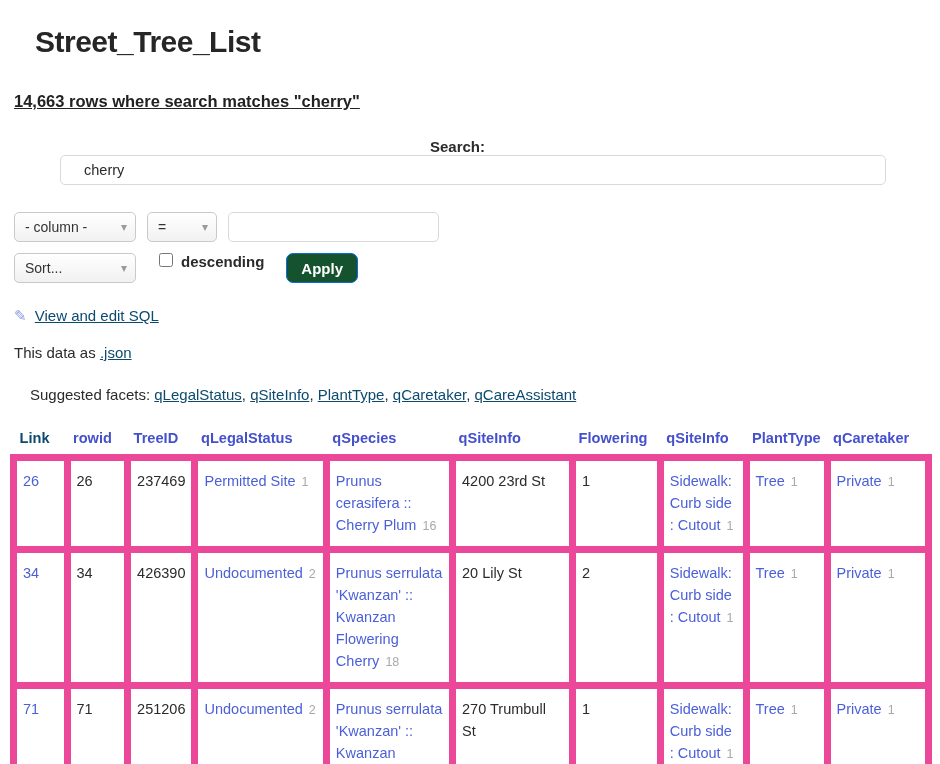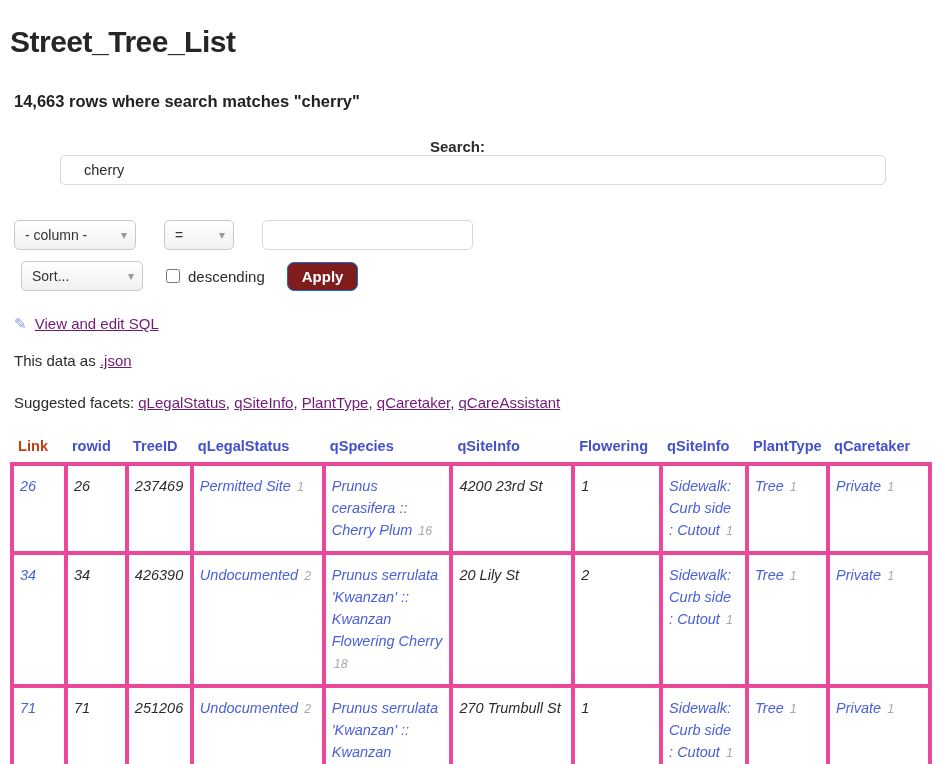--- a/index.html
+++ b/index.html
@@ -5,85 +5,85 @@
   html, body { margin: 0; padding: 0; }
   body {
     width: 940px; height: 764px; overflow: hidden;
     background: #ffffff;
     font-family: "Liberation Sans", sans-serif;
     color: #2b2b2b;
   }
   .page { padding: 14px 8px 0 10px; }
 
   
-  .titlebar { display: flex; align-items: flex-start; margin: 2px 0 0 0; flex-direction: column; }
+  .titlebar { display: flex; align-items: center; margin: 2px 0 0 0; }
   .accent-bar { width: 13px; background: #16c1e7; margin-right: 12px; }
   h1.page-title {
     margin: 0; font-size: 30px; font-weight: bold; color: #262626;
     letter-spacing: -0.5px; line-height: 52px;
   }
   .summary {
-    margin: 24px 0 0 4px; font-size: 16.5px; font-weight: bold; color: #222;
+    margin: 24px 0 0 4px; font-size: 16.5px; font-weight: bold; color: #222; text-decoration: underline;
   }
 
   
   .search-row { display: flex; align-items: center; margin: 27px 0 0 4px; flex-direction: column; }
   .search-label { font-size: 15px; font-weight: bold; width: 86px; flex: none; }
   .search-input {
     flex: none; width: 778px; height: 28px; font-size: 14.5px;
     border: 1px solid #d9d9d9; border-radius: 5px; padding: 0 23px;
     font-family: "Liberation Sans", sans-serif; color: #2b2b2b; outline: none;
   }
 
   
-  .filter-row { display: flex; align-items: center; margin: 35px 0 0 4px; gap: 17px; }
-  .sort-row   { display: flex; align-items: center; margin: 11px 0 0 11px; }
+  .filter-row { display: flex; align-items: center; margin: 27px 0 0 4px; }
+  .sort-row   { display: flex; margin: 11px 0 0 4px; }
   .select {
     display: flex; align-items: center; justify-content: space-between;
     height: 30px; border: 1px solid #c9c9c9; border-radius: 5px;
     background: linear-gradient(#ffffff, #f1f1f1);
     padding: 0 8px 0 10px; box-sizing: border-box; cursor: default;
   }
   .select-wide { width: 122px; margin-right: 11px; }
   .select-op   { width: 70px;  margin-right: 11px; }
   .select-label { font-size: 14px; color: #333; }
   .chevron { font-size: 12px; color: #9a9a9a; margin-left: 8px; }
   .filter-value-input {
     width: 193px; height: 28px; border: 1px solid #d9d9d9; border-radius: 5px;
     padding: 0 8px; font-size: 14.5px; font-family: "Liberation Sans", sans-serif;
     outline: none;
   }
   .descending-checkbox { margin: 0 8px 0 12px; width: 14px; height: 14px; }
-  .descending-label { font-size: 15px; font-weight: normal; margin-right: 22px; }
+  .descending-label { font-size: 15px; font-weight: bold; margin-right: 22px; }
   .apply-button {
-    background: #7f1d1d; color: #fff; font-weight: bold; font-size: 15px;
+    background: #14532d; color: #fff; font-weight: bold; font-size: 15px;
     border: 1px solid #0a6ce0; border-radius: 7px; padding: 5px 14px;
     font-family: "Liberation Sans", sans-serif; cursor: pointer;
   }
 
   
-  a.nav-link { color: #701a75; }
+  a.nav-link { color: #0c4a6e; }
   .sql-row { margin: 24px 0 0 4px; font-size: 15px; }
   .pencil-icon { color: #8a9ae0; margin-right: 4px; font-size: 15px; }
   .export-row { margin: 19px 0 8px 4px; font-size: 15px; }
-  .facets-row { margin: 25px 0 0 4px; font-size: 15px; }
+  .facets-row { margin: 25px 0 0 20px; font-size: 15px; }
   .facet-item:not(:last-of-type)::after { content: ", "; color: #2b2b2b; }
 
   
   table.rows { border-collapse: collapse; margin: 21px 0 0 0; table-layout: fixed; }
   table.rows th {
     text-align: left; font-size: 14.6px; font-weight: bold;
     padding: 6px 6px 8px 6px; border-bottom: 2px solid #cccccc;
     vertical-align: bottom; white-space: nowrap;
   }
   table.rows th a { color: #4450cc; text-decoration: none; }
-  th.col-link { color: #c2410c; }
+  th.col-link { color: #0c4a6e; }
   table.rows td {
-    border: 4px solid #ec4899; padding: 9px 6px; vertical-align: top;
-    font-size: 14.5px; line-height: 22px; word-wrap: break-word; font-style: italic;
+    border: 7px solid #ec4899; padding: 9px 6px; vertical-align: top;
+    font-size: 14.5px; line-height: 22px; word-wrap: break-word;
   }
   td a { color: #4a5fd8; text-decoration: none; }
   .count { font-size: 12.5px; color: #a9a9a9; margin-left: 2px; }
 
   .w-link { width: 42px; } .w-rowid { width: 49px; margin-top: 44px; } .w-treeid { width: 53px; margin-left: 26px; }
   .w-legal { width: 120px; } .w-species { width: 116px; } .w-address { width: 110px; }
   .w-siteorder { width: 76px; } .w-siteinfo { width: 74px; } .w-planttype { width: 69px; }
   .w-caretaker { width: 90px; }
 </style>
 </head>

